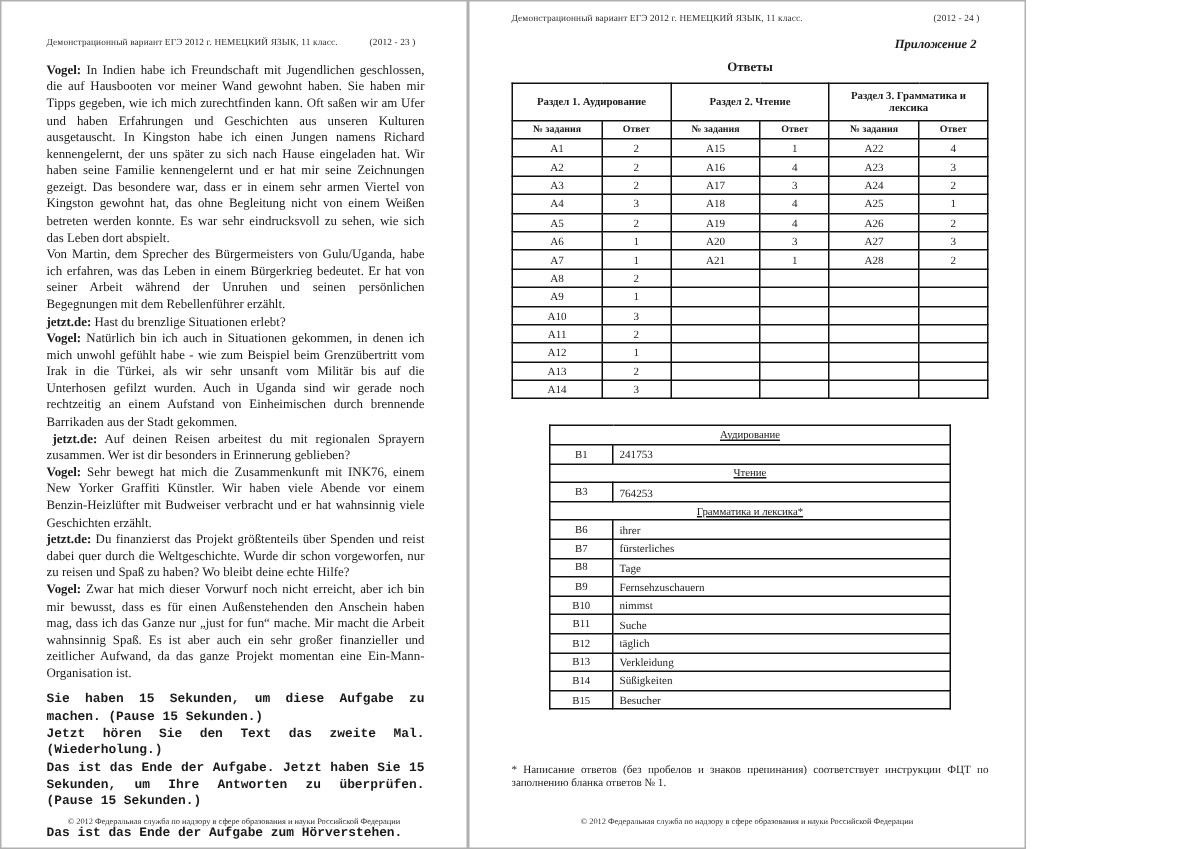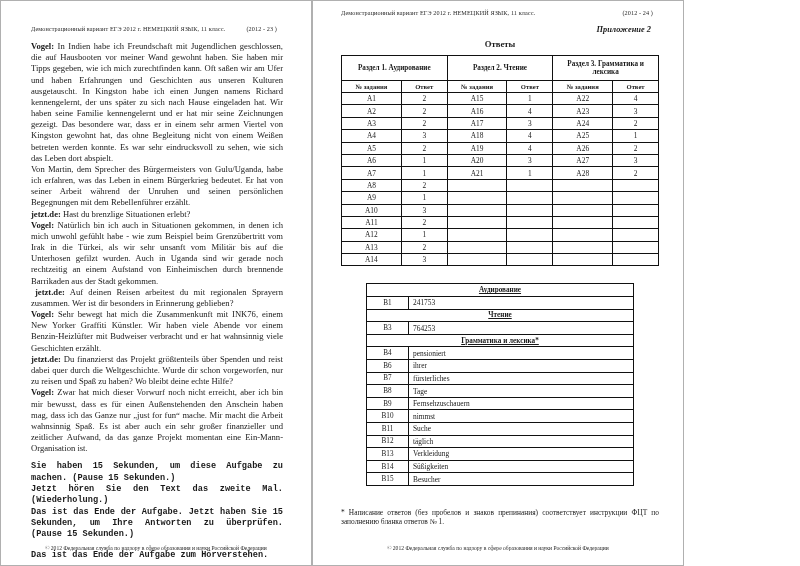--- a/index.html
+++ b/index.html
@@ -133,21 +133,21 @@
     height: 11.6px;
     margin-top: 12px;
   }
   table.b-table td.bval {
     text-align: left;
     padding-left: 4px;
     font-size: 7.4px;
     height: 11.6px;
   }
   table.b-table td.bsect {
-    font-weight: bold;
+    font-weight: normal;
     font-size: 7.2px;
     height: 11.6px;
   }
   table.b-table td.bsect span {
     text-decoration: underline;
   }
   .footnote {
     position: absolute;
     left: 28px;
     right: 24px;
@@ -389,24 +389,20 @@
               <td class="bsect" colspan="2"><span>Чтение</span></td>
             </tr>
             <tr>
               <td class="bcode">B3</td>
               <td class="bval">764253</td>
             </tr>
             <tr>
               <td class="bsect" colspan="2"><span>Грамматика и лексика*</span></td>
             </tr>
             <tr>
-              <td class="bcode">B4</td>
-              <td class="bval">pensioniert</td>
-            </tr>
-            <tr>
               <td class="bcode">B6</td>
               <td class="bval">ihrer</td>
             </tr>
             <tr>
               <td class="bcode">B7</td>
               <td class="bval">fürsterliches</td>
             </tr>
             <tr>
               <td class="bcode">B8</td>
               <td class="bval">Tage</td>

